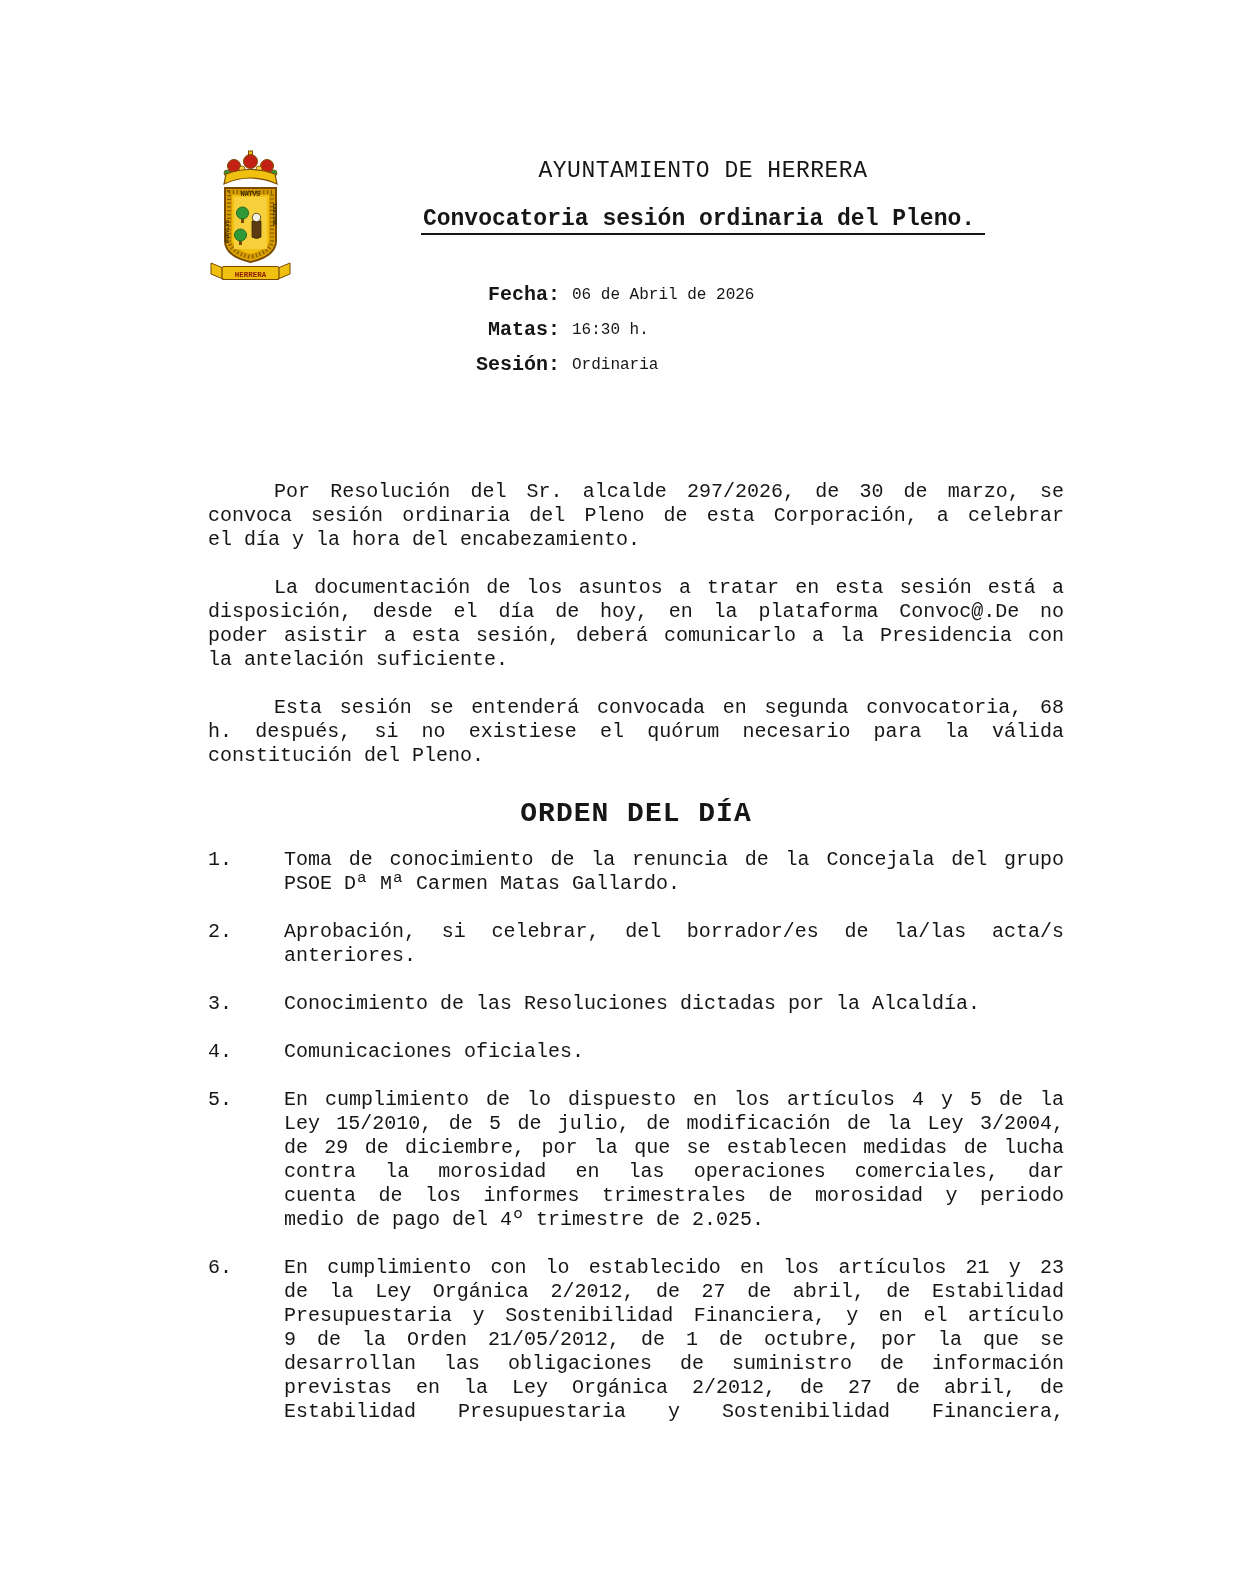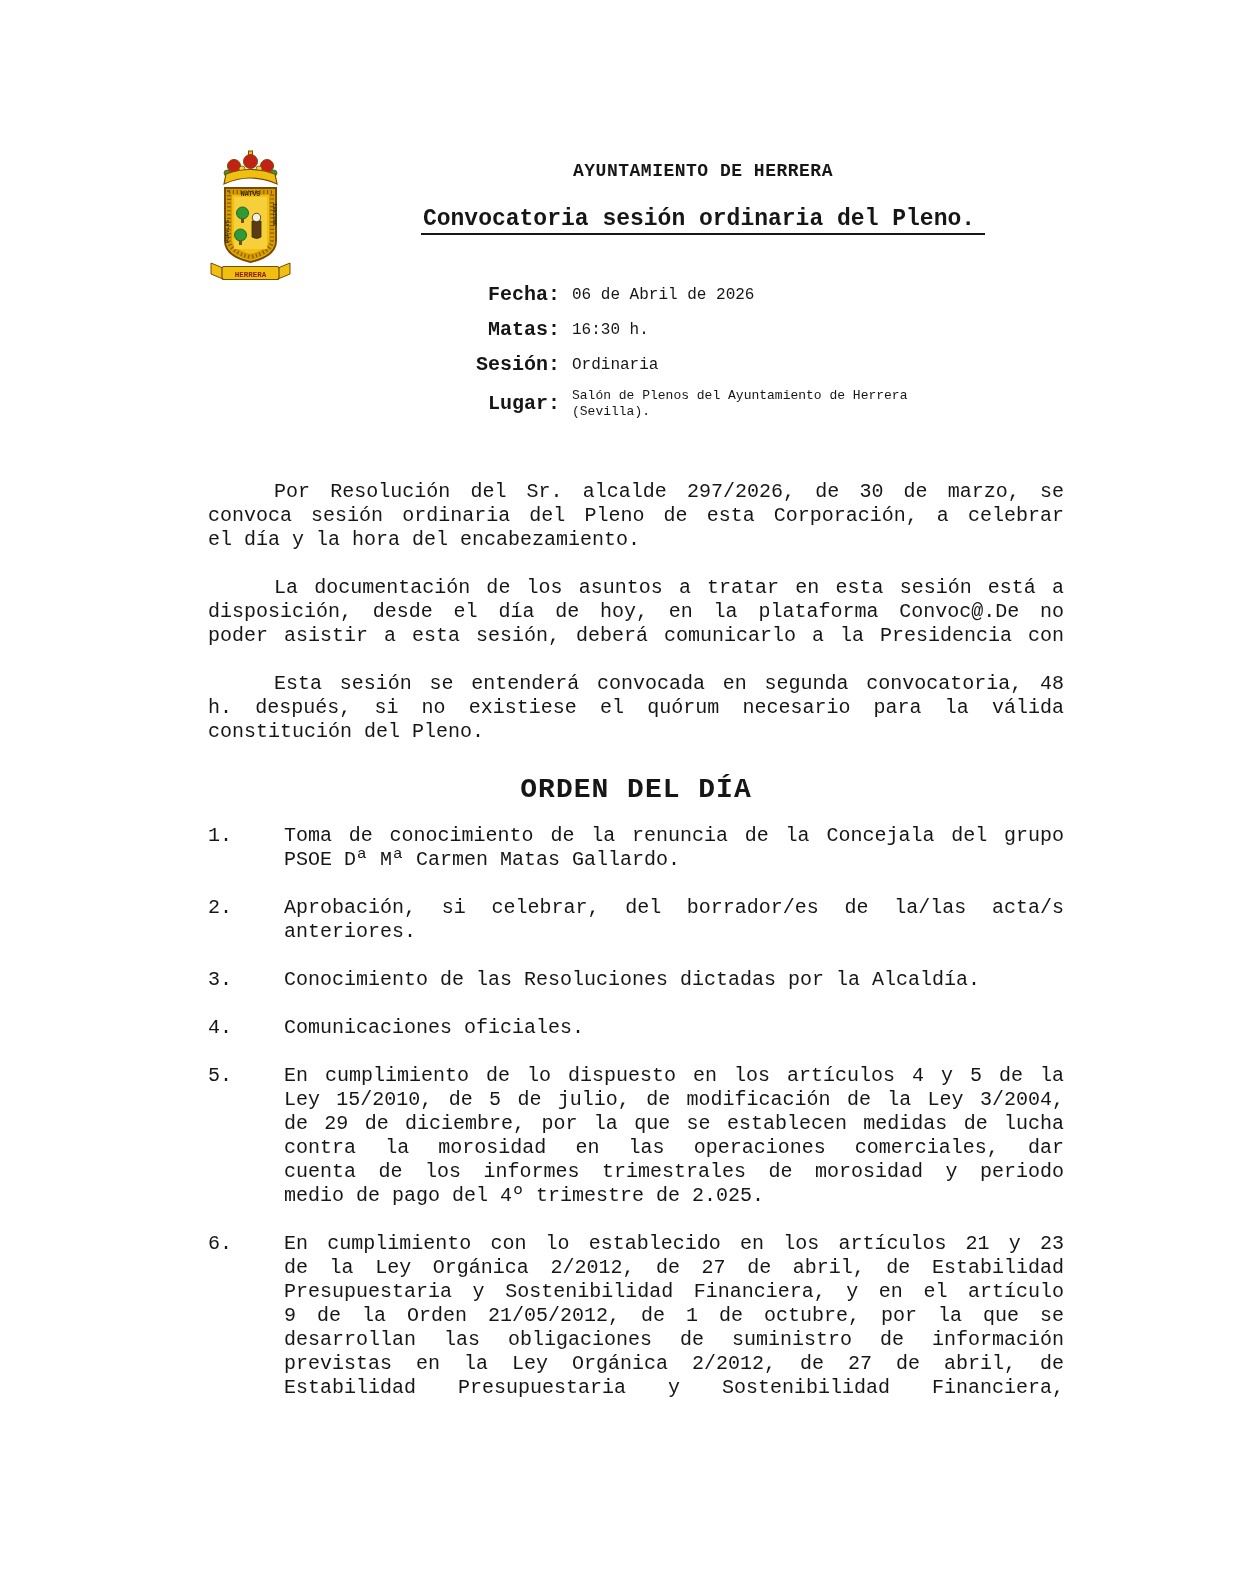--- a/index.html
+++ b/index.html
@@ -6,21 +6,21 @@
   .page {
     position:relative; width:1240px; height:1583px; background:#ffffff;
     font-family:"Liberation Mono","DejaVu Sans Mono",monospace;
     color:#161616; overflow:hidden;
   }
   
   .emblem { position:absolute; left:203px; top:147px; width:95px; height:139px; }
 
   
   .header { position:absolute; left:380px; top:0; width:646px; text-align:center; }
-  .doc-title { margin-top:158px; font-size:18px; line-height:26px; font-weight:700; letter-spacing:0.5px; }
+  .doc-title { margin-top:158px; font-size:23px; line-height:26px; font-weight:400; letter-spacing:0.5px; }
   .doc-subtitle-wrap { margin-top:22px; }
   .doc-subtitle {
     display:inline-block; font-size:23px; line-height:26px; font-weight:700;
     border-bottom:2px solid #161616; padding:0 10px 1px 2px;
   }
 
   
   .meta { position:absolute; left:0; top:283px; width:1240px; }
   .meta-row { display:flex; align-items:center; margin-bottom:11px; }
   .meta-label { width:560px; flex:0 0 560px; text-align:right; font-weight:700; font-size:20px; line-height:24px; }
@@ -100,45 +100,39 @@
       <div class="meta-value">06 de Abril de 2026</div>
     </div>
     <div class="meta-row">
       <div class="meta-label">Matas:</div>
       <div class="meta-value">16:30 h.</div>
     </div>
     <div class="meta-row">
       <div class="meta-label">Sesión:</div>
       <div class="meta-value">Ordinaria</div>
     </div>
-    <div class="meta-row">
-      <div class="meta-label">Lugar:</div>
-      <div class="meta-value small">
-        <div>Salón de Plenos del Ayuntamiento de Herrera</div>
-        <div>(Sevilla).</div>
-      </div>
-    </div>
   </div>
 
   <div class="body-col">
 
     <div class="para">
       <div class="jline indent">Por Resolución del Sr. alcalde 297/2026, de 30 de marzo, se</div>
       <div class="jline">convoca sesión ordinaria del Pleno de esta Corporación, a celebrar</div>
       <div class="jline last">el día y la hora del encabezamiento.</div>
     </div>
 
     <div class="para">
       <div class="jline indent">La documentación de los asuntos a tratar en esta sesión está a</div>
       <div class="jline">disposición, desde el día de hoy, en la plataforma Convoc@.De no</div>
       <div class="jline">poder asistir a esta sesión, deberá comunicarlo a la Presidencia con</div>
+      <div class="jline last">la antelación suficiente.</div>
     </div>
 
     <div class="para">
-      <div class="jline indent">Esta sesión se entenderá convocada en segunda convocatoria, 48</div>
+      <div class="jline indent">Esta sesión se entenderá convocada en segunda convocatoria, 68</div>
       <div class="jline">h. después, si no existiese el quórum necesario para la válida</div>
       <div class="jline last">constitución del Pleno.</div>
     </div>
 
     <div class="orden-heading">ORDEN DEL DÍA</div>
 
     <div class="orden-list">
 
       <div class="item">
         <div class="item-num">1.</div>

